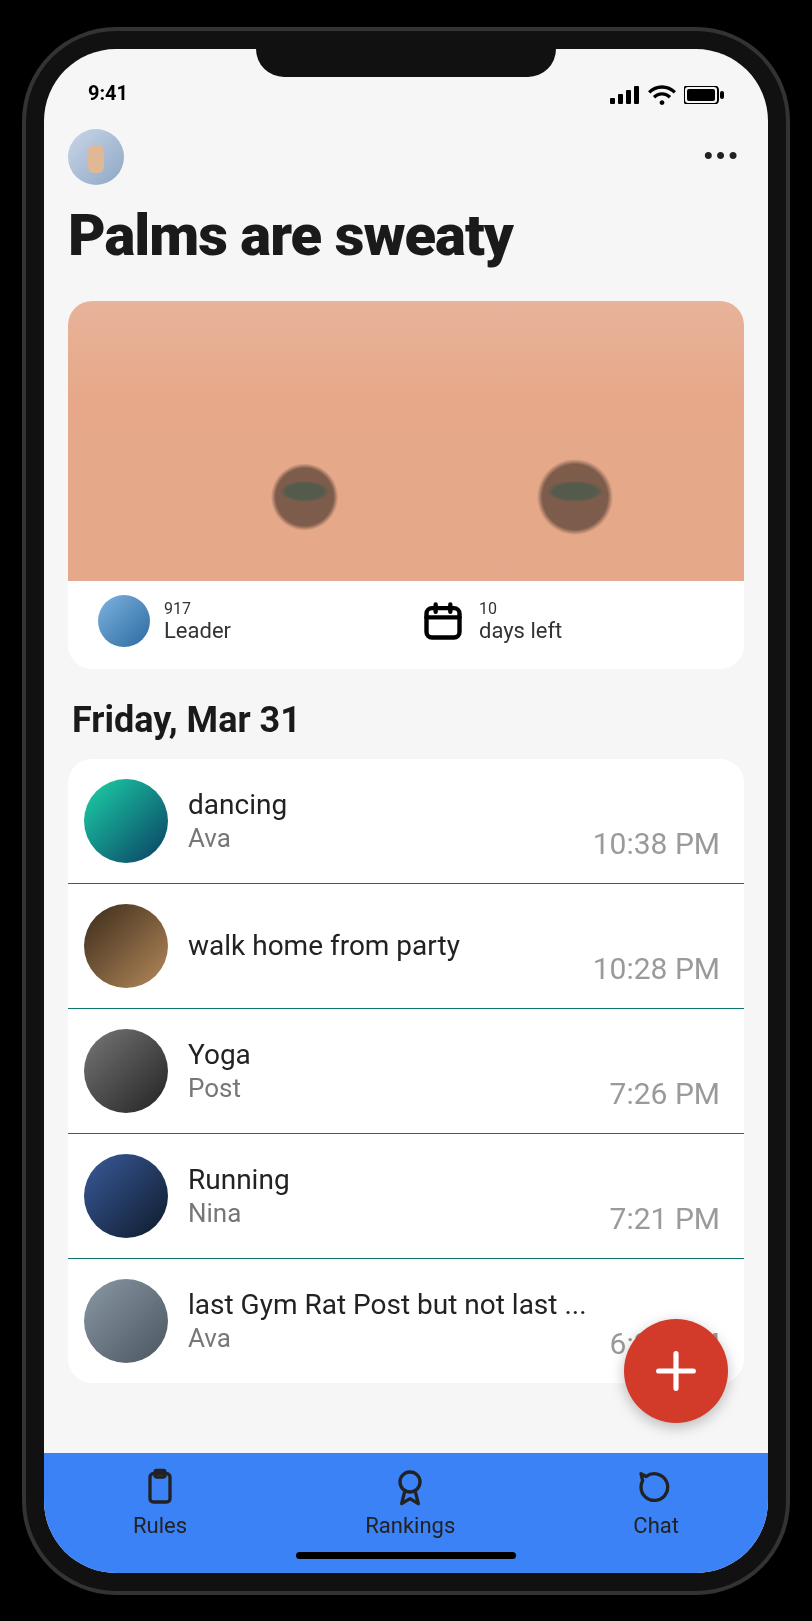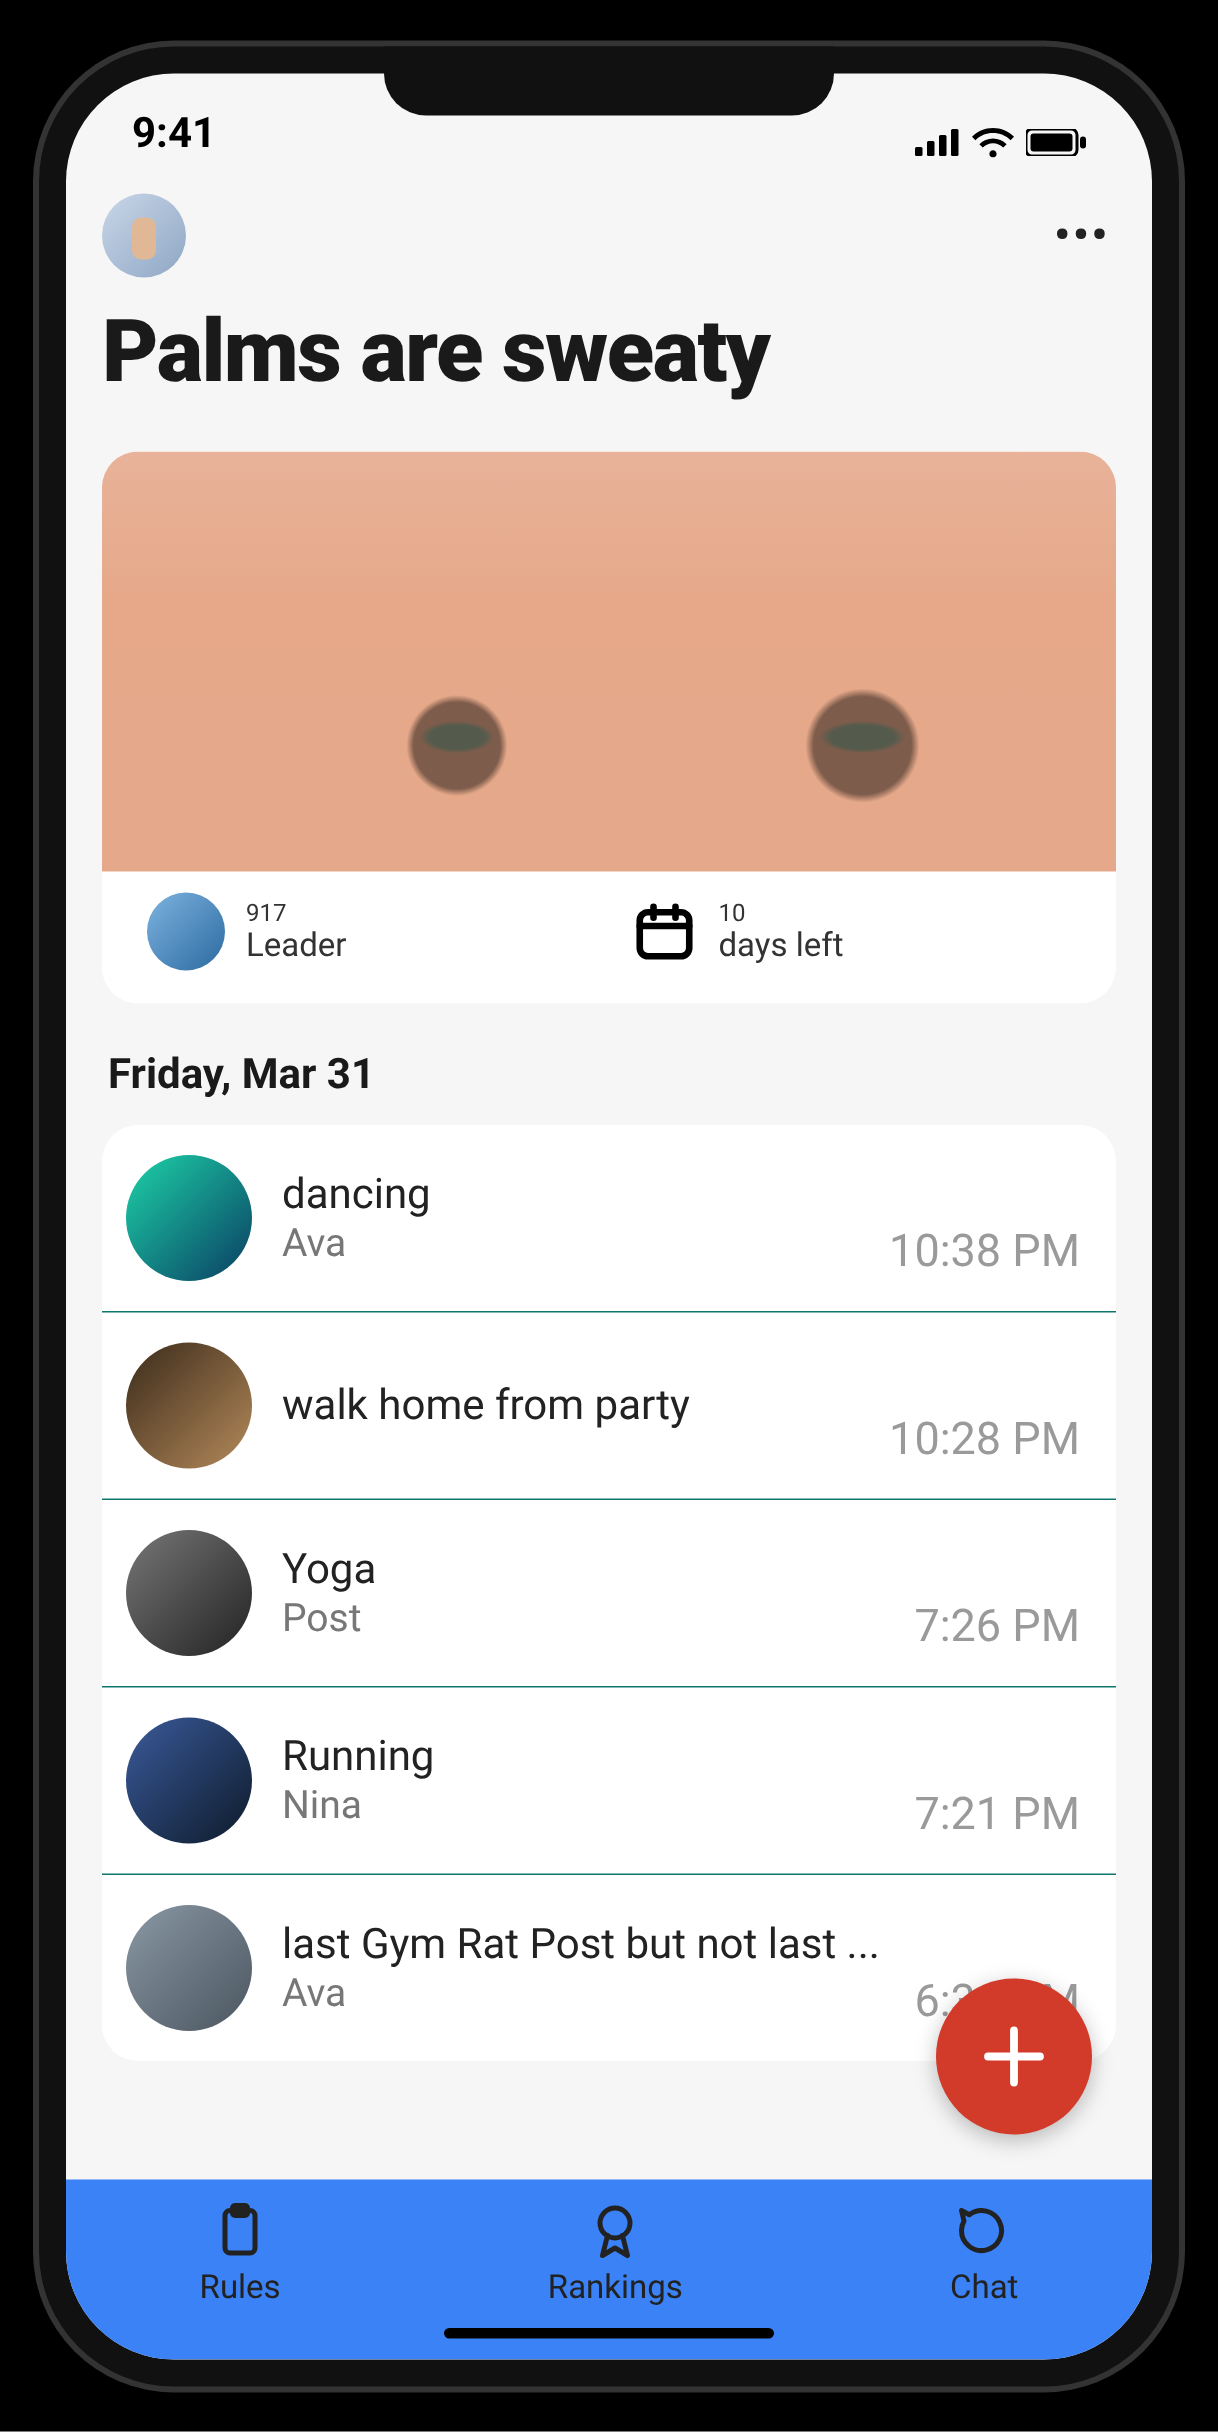--- a/index.html
+++ b/index.html
@@ -41,21 +41,21 @@
     border-bottom-right-radius: 28px;
     z-index: 100;
   }
   .status-bar {
     height: 62px;
     display: flex;
     align-items: flex-end;
     justify-content: space-between;
     padding: 0 44px 6px 44px;
     font-weight: 700;
-    font-size: 28px;
+    font-size: 20px;
   }
   .status-right {
     display: flex;
     align-items: center;
     gap: 8px;
   }
   .status-right svg { display: block; }
 
   .content {
     padding: 18px 24px 0 24px;
@@ -140,21 +140,21 @@
     font-size: 16px;
     color: #333;
   }
   .stat-text .lbl {
     font-size: 22px;
     color: #333;
   }
   .cal-icon { width: 44px; height: 44px; flex-shrink: 0; }
 
   .date-header {
-    font-size: 28px;
+    font-size: 36px;
     font-weight: 700;
     margin: 0 0 18px 4px;
     color:#1a1a1a;
   }
 
   .feed {
     background: #fff;
     border-radius: 24px;
     overflow: hidden;
   }

